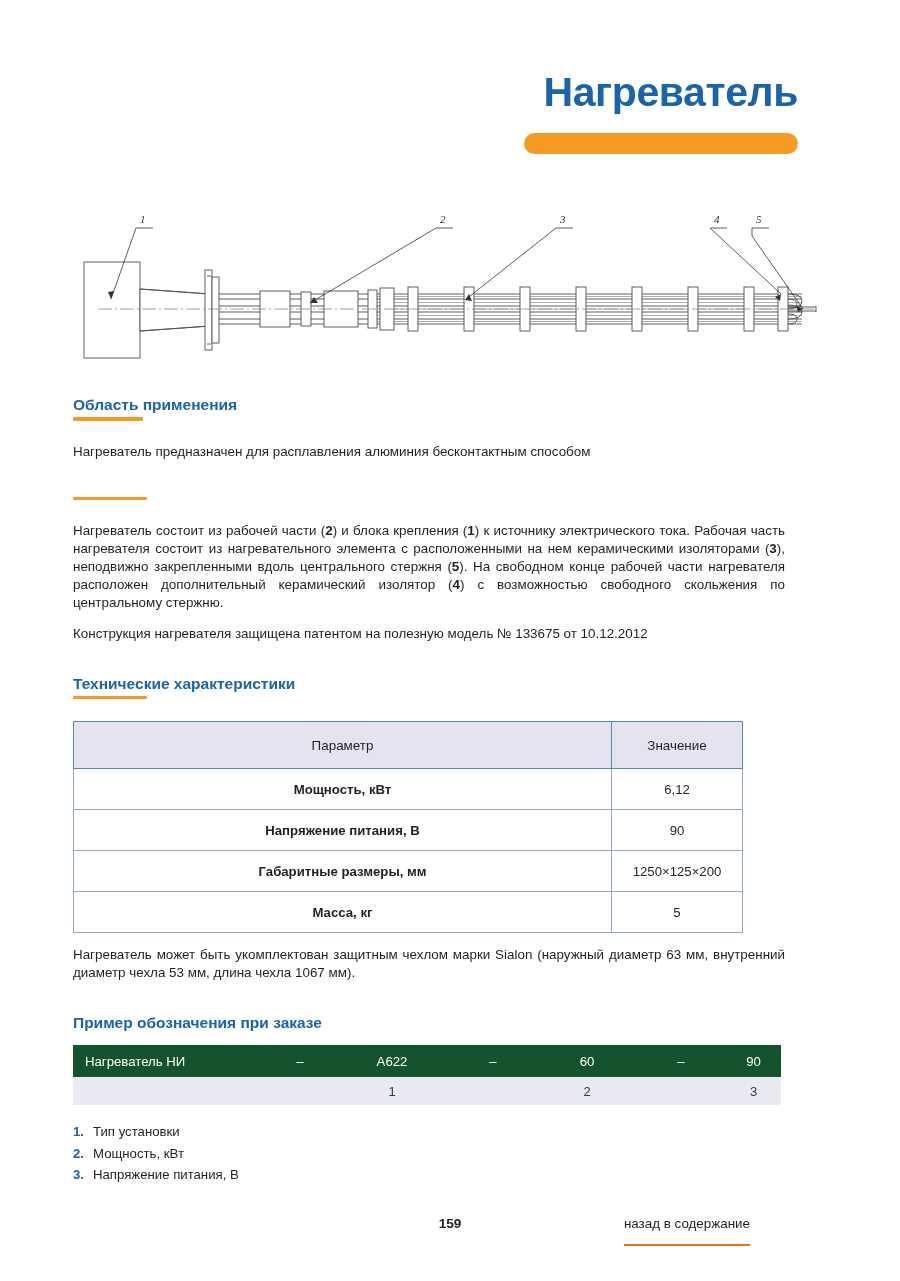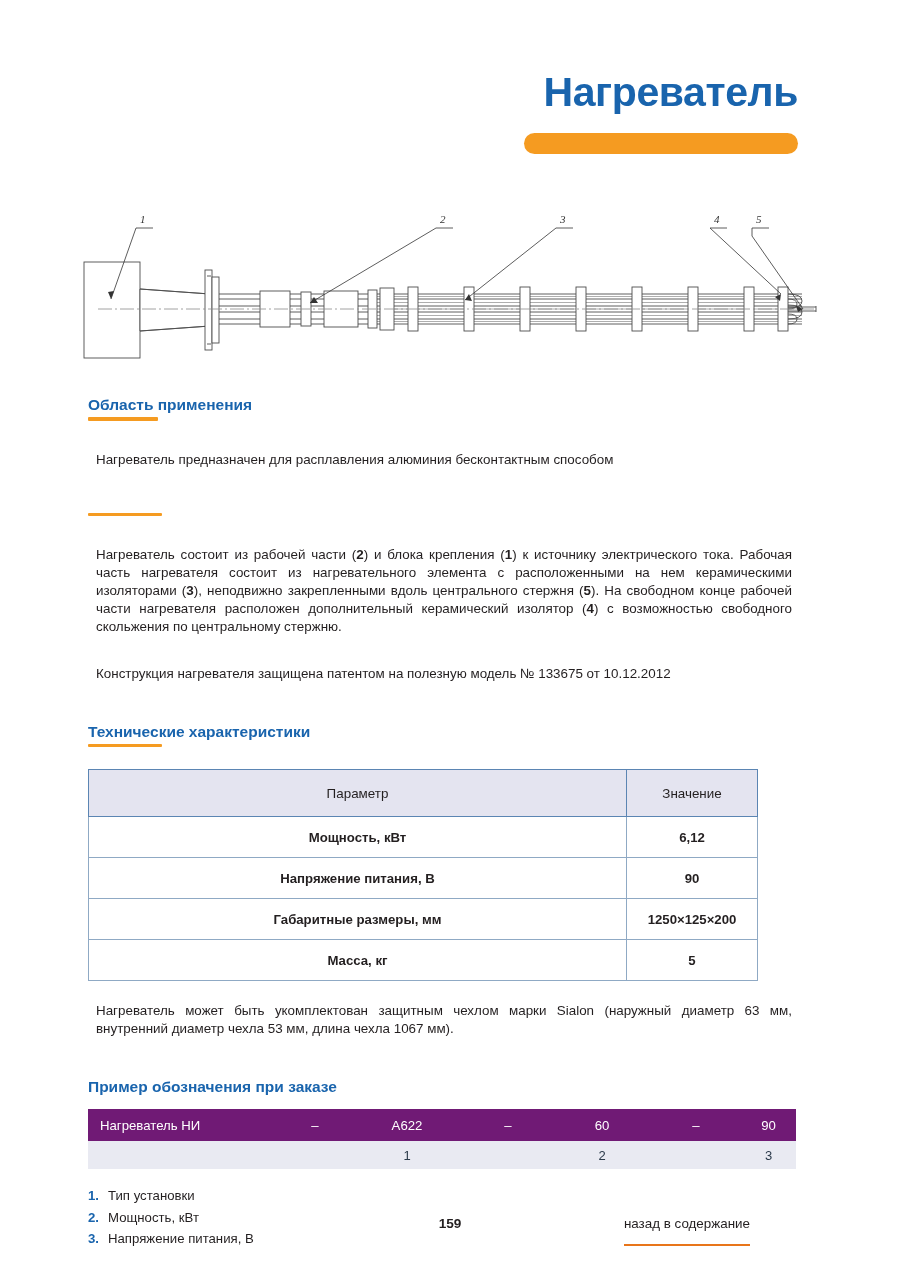--- a/index.html
+++ b/index.html
@@ -46,21 +46,21 @@
     position: absolute;
     left: 78px;
     top: 206px;
     width: 744px;
     height: 172px;
   }
 
   
   .content {
     position: absolute;
-    left: 88px;
+    left: 73px;
     top: 396px;
     width: 712px;
   }
 
   .sec-head {
     font-size: 15.5px;
     font-weight: bold;
     color: #1964ad;
     line-height: 1.1;
     margin: 0;
@@ -71,21 +71,21 @@
     background: #f59b21;
     margin-top: 4px;
     border-radius: 1px;
   }
   .sec-rule.wide { width: 74px; }
 
   p.body {
     font-size: 13.4px;
     line-height: 1.34;
     color: #231f20;
-    margin: 8px;
+    margin: 0;
     text-align: justify;
   }
   p.body b { font-weight: bold; }
   .nojust { text-align: left; }
 
   .gap-a { height: 22px; }
   .gap-b { height: 32px; }
   .gap-c { height: 13px; }
 
   
@@ -109,33 +109,33 @@
     border-color: #5b85b3;
   }
   table.spec tbody td {
     height: 38px;
     background: #ffffff;
   }
   table.spec tbody td.param {
     font-weight: bold;
   }
   table.spec tbody td.value {
-    font-weight: bold;
+    font-weight: normal;
   }
   .col-value { width: 128px; }
 
   
   table.order {
     border-collapse: collapse;
     width: 708px;
     table-layout: fixed;
     font-size: 13.2px;
   }
   table.order tr.main td {
-    background: #701a75;
+    background: #14532d;
     color: #ffffff;
     height: 30px;
     vertical-align: middle;
     text-align: center;
     border: none;
     margin-left: 43px;
   }
   table.order tr.main td.first {
     text-align: left;
     padding-left: 12px;

